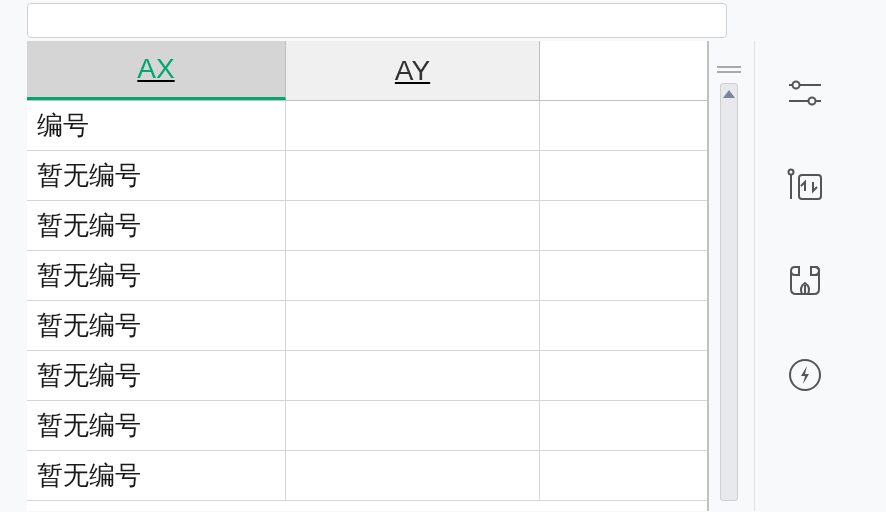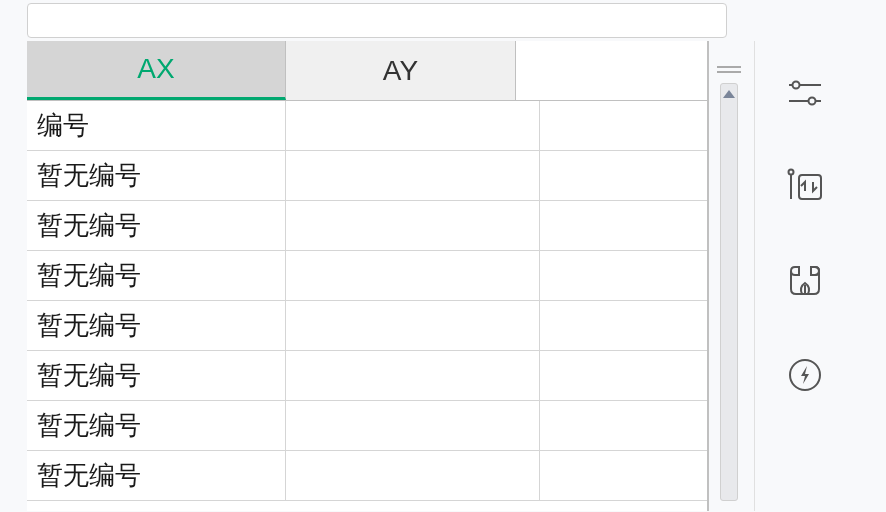--- a/index.html
+++ b/index.html
@@ -30,40 +30,41 @@
     }
     .grid-wrapper {
       background: white;
       position: relative;
       width: 682px;
     }
     .header-row {
       display: flex;
       height: 60px;
       border-bottom: 1px solid #c0c0c0;
+      text-decoration: underline;
     }
     .header-cell {
       display: flex;
       align-items: center;
       justify-content: center;
       font-size: 28px;
       color: #333;
       border-right: 1px solid #c0c0c0;
       background: #f0f0f0;
       cursor: pointer;
     }
     .header-cell.col-ax {
       width: 259px;
       background: #d5d5d5;
       color: #00a870;
       border-bottom: 3px solid #00a870;
       box-sizing: border-box;
     }
     .header-cell.col-ay {
-      width: 230px;
+      width: 254px;
     }
     .header-cell.col-az {
       width: 169px;
       border-right: none;
     }
     .data-row {
       display: flex;
       height: 50px;
       border-bottom: 1px solid #d5d5d5;
     }

